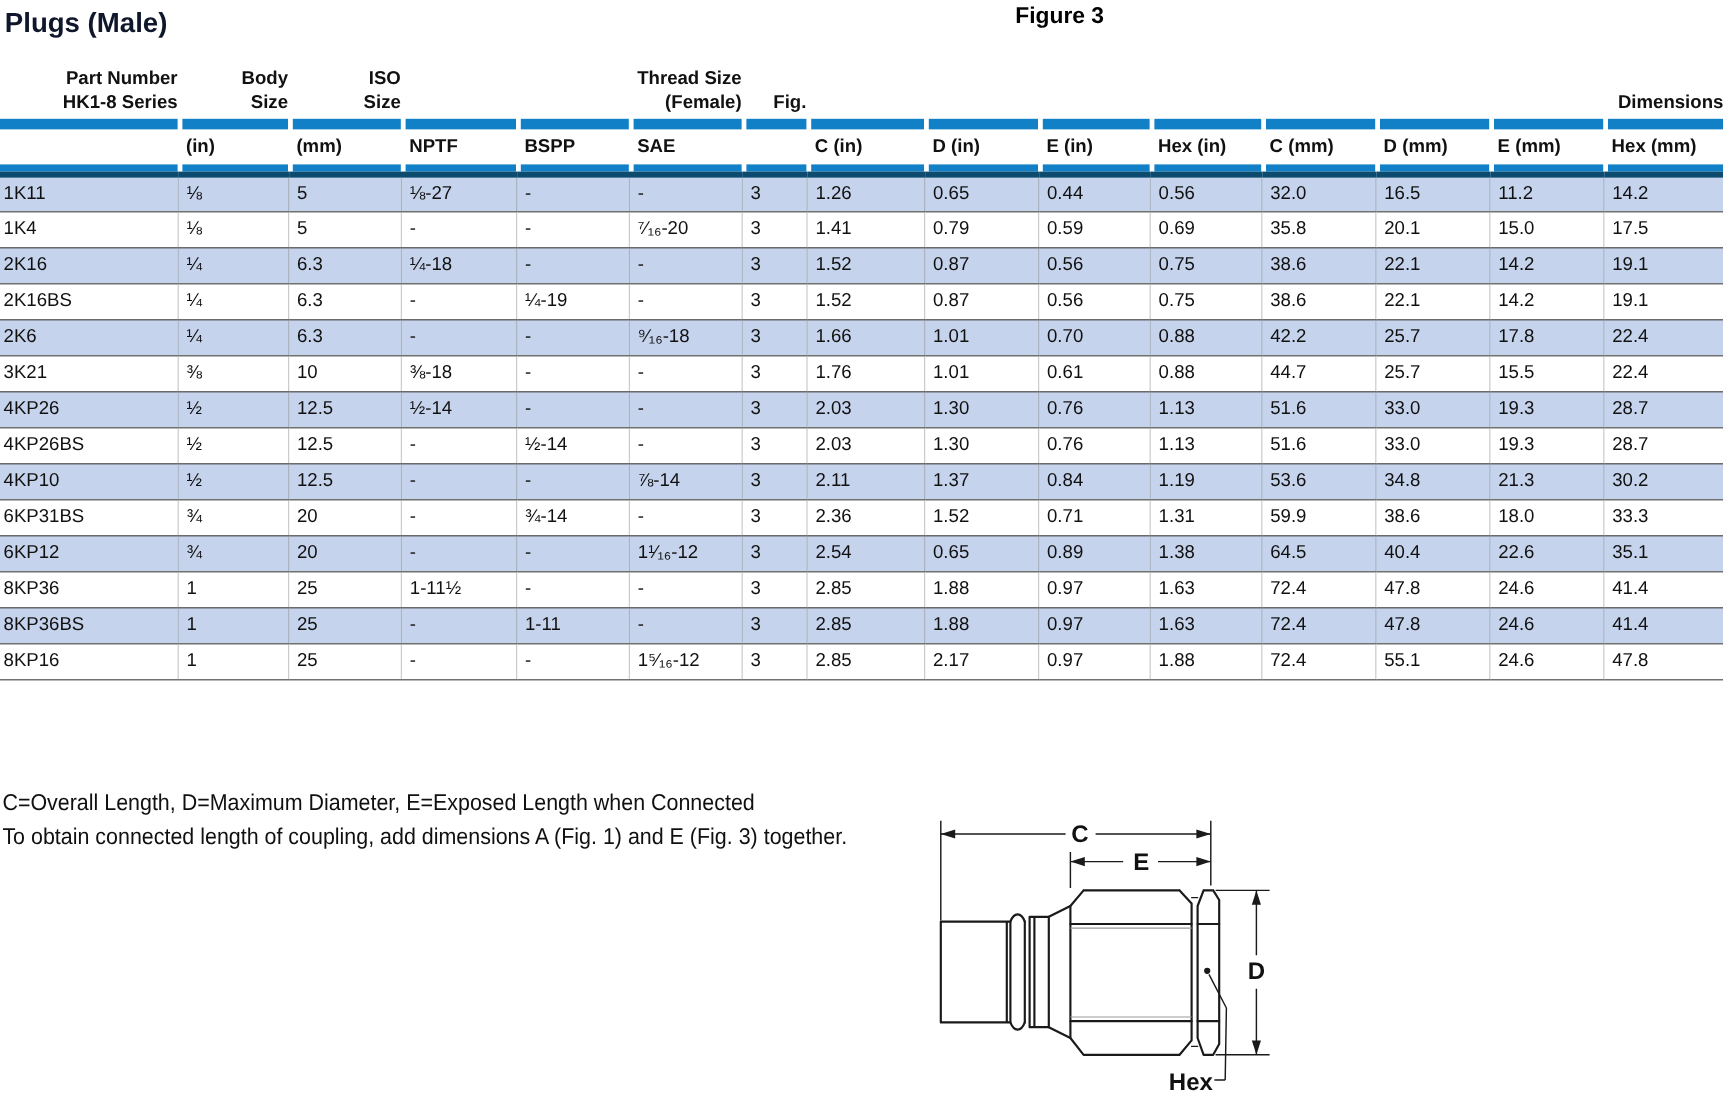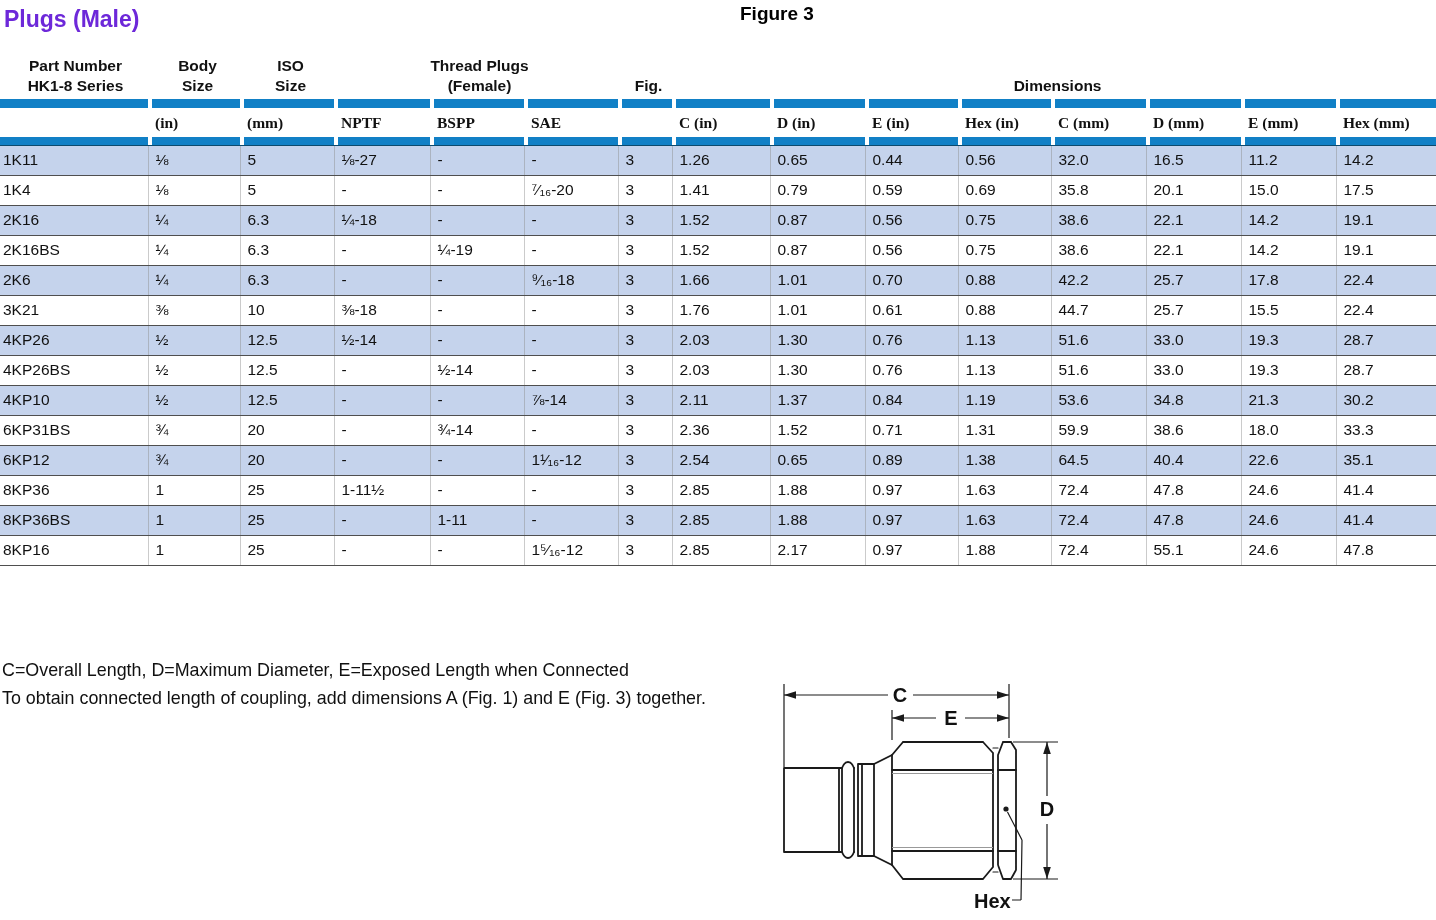--- a/index.html
+++ b/index.html
@@ -1,47 +1,47 @@
 <!DOCTYPE html>
 <html><head>
 <meta charset="utf-8">
 <style>
   html,body{margin:0;padding:0;background:#ffffff;}
   .page{position:relative;width:1436px;height:920px;background:#fff;overflow:hidden;
         font-family:"Liberation Sans","DejaVu Sans",sans-serif;color:#111;}
 
-  .title{position:absolute;left:4px;top:6px;font-size:23px;font-weight:bold;color:#6d28d9;}
-  .figure-label{position:absolute;left:740px;top:3px;width:180px;text-align:left;
+  .title{position:absolute;left:4px;top:6px;font-size:23px;font-weight:bold;color:#0f172a;}
+  .figure-label{position:absolute;left:740px;top:3px;width:180px;text-align:right;
                 font-size:19px;font-weight:bold;color:#000;}
 
   table.spec{position:absolute;left:0;top:52px;width:1436px;border-collapse:collapse;
              table-layout:fixed;font-size:15.5px;}
   table.spec th,table.spec td{margin:0;box-sizing:border-box;}
 
   
-  tr.group-row th{vertical-align:bottom;text-align:center;font-weight:bold;
+  tr.group-row th{vertical-align:bottom;text-align:right;font-weight:bold;
                   padding:0 0 3px 7px;height:47px;line-height:20px;font-size:15.5px;}
   tr.group-row th:first-child{padding-left:3px;}
 
   
   tr.bar-row td{padding:0;height:9px;border:none;}
   tr.bar-row.thin td{height:8px;}
   tr.bar-row .barfill{height:100%;background:#1180c6;}
   tr.bar-row td:not(:first-child) .barfill{margin-left:4px;}
 
   
   tr.sub-row th{height:29px;text-align:left;font-weight:bold;font-size:15.5px;
-                padding:0 0 0 7px;vertical-align:middle;background:#fff;font-family:Liberation Serif, serif;}
+                padding:0 0 0 7px;vertical-align:middle;background:#fff;}
   tr.sub-row th:first-child{padding-left:3px;}
 
   
   tbody.data tr{height:30px;}
   tbody.data td{padding:0 0 0 7px;vertical-align:middle;line-height:28px;
                 border-bottom:1px solid #4f4f4f;white-space:nowrap;}
-  tbody.data tr:first-child td{border-top:1px solid #0c4a6e;}
+  tbody.data tr:first-child td{border-top:5px solid #0c4a6e;}
   tbody.data td:first-child{padding-left:3px;}
   tbody.data td:not(:first-child){border-left:1px solid rgba(140,140,140,.45);}
   tbody.data tr:nth-child(odd){background:#c5d3ec;}
 
   .notes{position:absolute;left:2px;top:656px;font-size:19px;line-height:27.5px;
          color:#101010;transform:scaleX(.94);transform-origin:left top;white-space:nowrap;}
 
   .diagram{position:absolute;left:760px;top:668px;width:310px;height:252px;}
   .diagram text{font-family:"Liberation Sans","DejaVu Sans",sans-serif;font-weight:bold;
                 font-size:20px;fill:#111;}
@@ -80,21 +80,21 @@
         </th>
         <th>
           <div>Body</div>
           <div>Size</div>
         </th>
         <th>
           <div>ISO</div>
           <div>Size</div>
         </th>
         <th colspan="3">
-          <div>Thread Plugs</div>
+          <div>Thread Size</div>
           <div>(Female)</div>
         </th>
         <th>
           <div>Fig.</div>
         </th>
         <th colspan="8">
           <div>Dimensions</div>
         </th>
       </tr>
       <tr class="bar-row">

